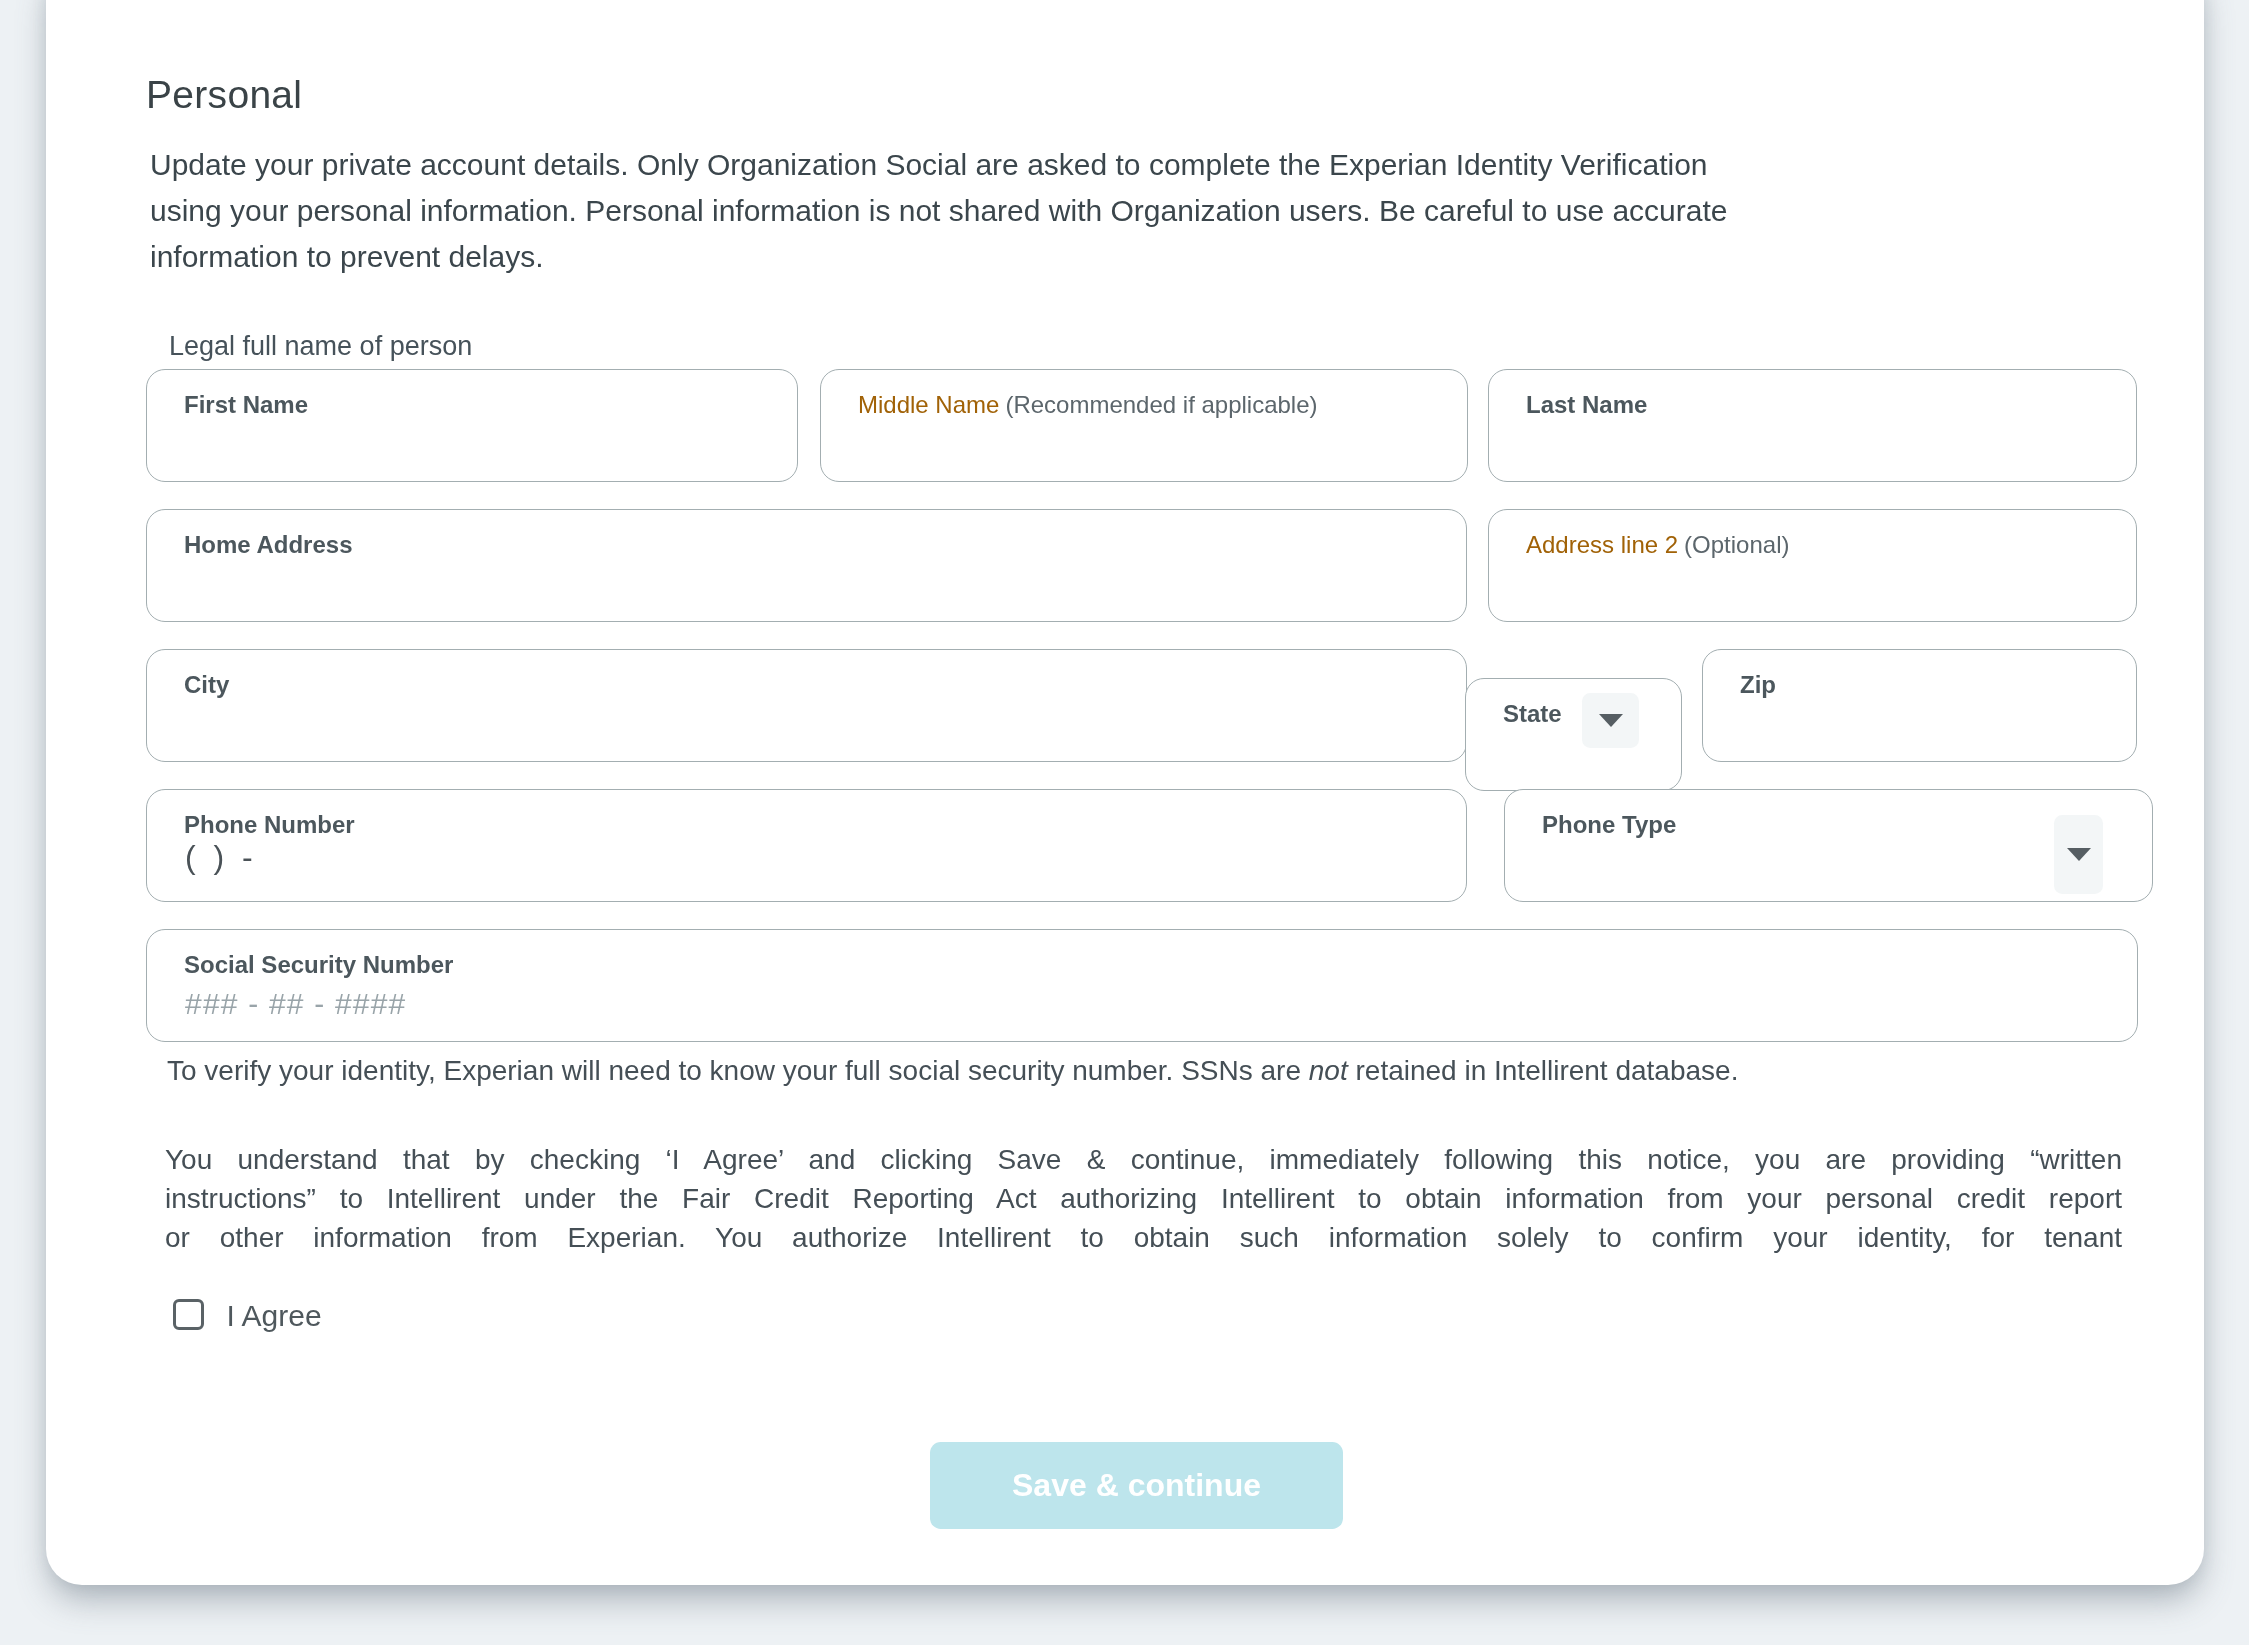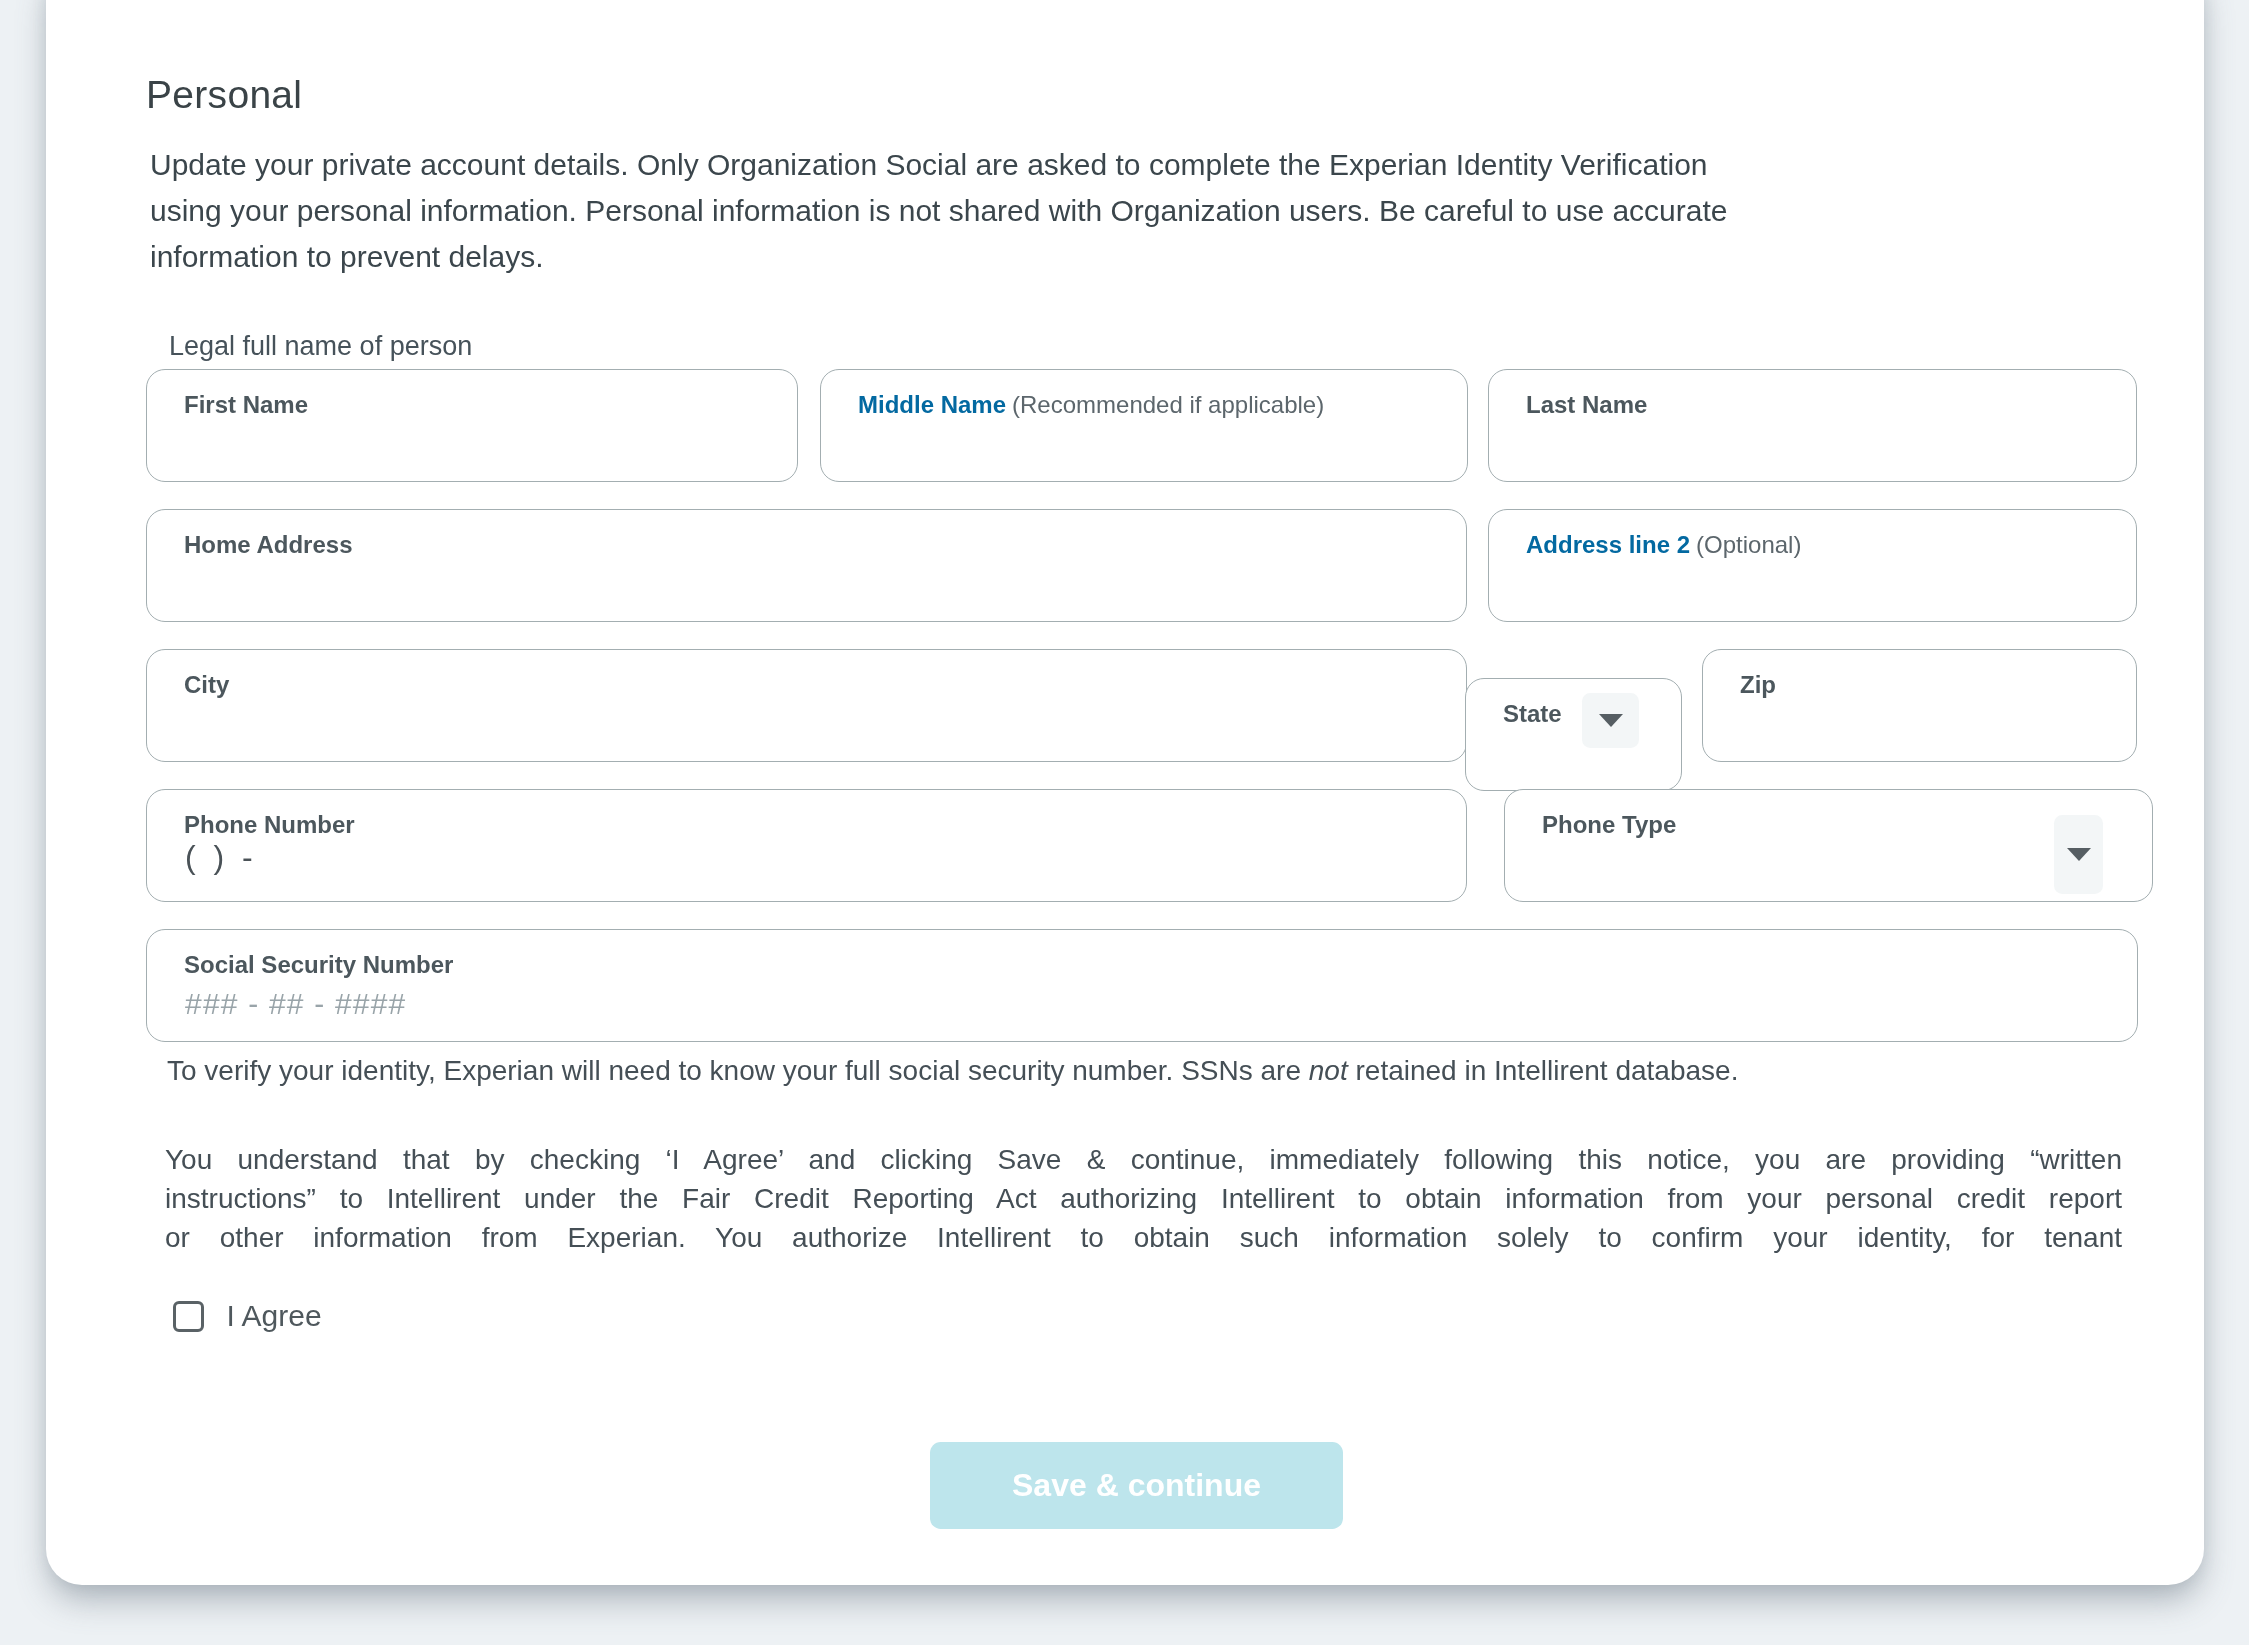--- a/index.html
+++ b/index.html
@@ -6,32 +6,32 @@
   .page{position:relative;width:2250px;height:1645px;background:#edf1f4;overflow:hidden;}
   .card{position:absolute;left:46px;top:-42px;width:2158px;height:1627px;background:#ffffff;
         border-radius:36px;box-shadow:0 18px 33px -4.8px rgba(90,105,118,.45),0 0 15px rgba(90,105,118,.10);}
   .abs{position:absolute;}
   .title{left:146px;top:73px;font-size:39px;color:#3a4347;letter-spacing:0.3px;}
   .desc{left:150px;top:142px;font-size:30px;line-height:46px;color:#3b464c;}
   .group-label{left:169px;top:331px;font-size:27px;color:#46525a;}
   .field{position:absolute;border:1.8px solid #a3aeb1;border-radius:19px;background:#fff;box-sizing:border-box;text-align:center;}
   .flabel{position:absolute;left:37px;top:21.4px;font-size:24px;font-weight:600;color:#4c575d;white-space:nowrap;}
   .flabel .hint{font-weight:400;color:#5c666c;margin-left:6px;}
-  .flabel .bold{font-weight:700;color:#0369a1;}
+  .flabel .bold{font-weight:400;color:#a16207;}
   .placeholder{position:absolute;left:38px;white-space:pre;}
   .ph-dark{top:49px;font-size:32px;color:#4a5257;}
   .ph-light{top:57px;font-size:30px;color:#99a4a9;letter-spacing:1.2px;}
   .dd-btn{position:absolute;background:#f3f6f7;border-radius:8.3px;display:flex;align-items:center;justify-content:center;cursor:pointer;}
   .tri{width:0;height:0;border-left:12.5px solid transparent;border-right:12.5px solid transparent;border-top:13px solid #565e63;}
   .note{left:167px;top:1055px;font-size:28px;color:#454f56;}
   .note em{font-style:italic;}
   .legal{left:165px;top:1140px;width:1957px;font-size:28px;line-height:39px;color:#454f56;}
   .legal .jline{text-align:justify;text-align-last:justify;}
   .legal .lline{text-align:left;}
-  .agree-row{left:173px;top:1299px;display:flex;align-items:center;gap:22.6px;}
+  .agree-row{left:173px;top:1299px;display:flex;align-items:flex-start;gap:22.6px;}
   .checkbox{width:31px;height:31px;border:3.6px solid #5a6266;border-radius:6px;background:#fff;box-sizing:border-box;cursor:pointer;}
   .agree-label{font-size:30px;color:#4f585d;}
   .save-btn{left:930px;top:1442px;width:413px;height:87px;border:none;border-radius:10.7px;
             background:#bde5ec;color:#ffffff;font-size:32px;font-weight:600;font-family:"Liberation Sans",sans-serif;
             display:flex;align-items:center;justify-content:center;cursor:pointer;}
 </style>
 </head>
 <body>
 
 <div class="page">

